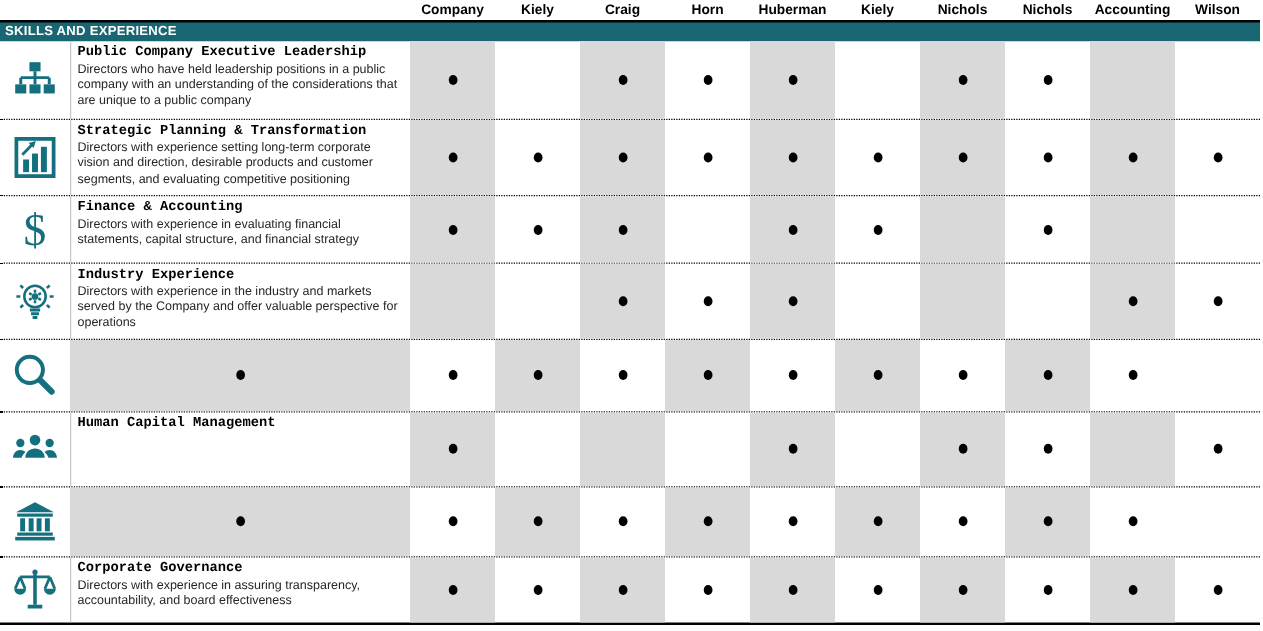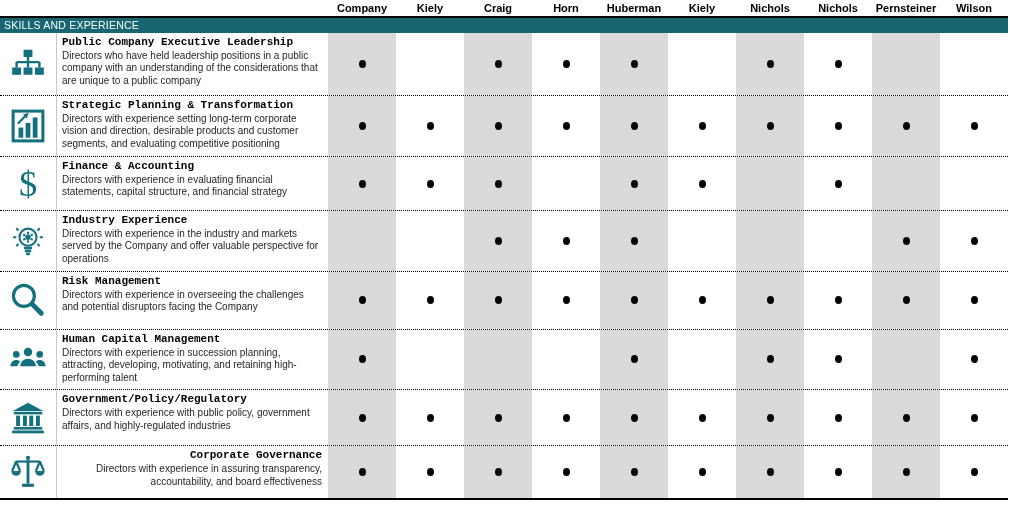--- a/index.html
+++ b/index.html
@@ -8,32 +8,32 @@
     --stripe-gray:#D9D9D9;
     --dot:#000000;
   }
   html,body{margin:0;padding:0;background:#fff;}
   body{font-family:"Liberation Sans",sans-serif;width:1010px;height:505px;overflow:hidden;}
   .matrix{width:1008px;margin:0;}
   
   .names-row{display:grid;grid-template-columns:328px repeat(10,68px);height:16px;align-items:center;}
   .name-cell{text-align:center;font-weight:bold;font-size:11px;color:#000;white-space:nowrap;}
   
-  .skills-bar{background:var(--teal);border-top:2px solid #000;color:#fff;font-weight:normal;
+  .skills-bar{background:var(--teal);border-top:2px solid #000;color:#fff;font-weight:bold;
     font-size:10.5px;line-height:15px;height:15px;padding-left:4px;letter-spacing:.2px;}
   
   .row{display:grid;grid-template-columns:56px 272px repeat(10,68px);border-bottom:1px dotted #000;}
   .body .row:nth-child(1){min-height:62px}
   .body .row:nth-child(2){min-height:60px}
   .body .row:nth-child(3){min-height:53px}
   .body .row:nth-child(4){min-height:57px}
   .body .row:nth-child(5){min-height:57px}
   .body .row:nth-child(6){min-height:59px}
   .body .row:nth-child(7){min-height:55px}
-  .body .row:nth-child(8){min-height:52px;border-bottom:none;text-align:right;}
+  .body .row:nth-child(8){min-height:52px;border-bottom:none;}
   .body{border-bottom:2px solid #000;}
   .icon-cell{display:flex;align-items:center;justify-content:center;color:var(--icon-teal);}
   .icon{display:block;width:38px;height:38px;}
   .icon svg{width:38px;height:38px;display:block;}
   .text-cell{border-left:1px solid #c8c8c8;padding:3px 6px 5px 5px;}
   .title{font-weight:bold;font-size:11px;color:#000;line-height:1.26;font-family:Liberation Mono, monospace;}
   .desc{font-size:10px;color:#262626;line-height:1.26;}
   .cell{display:flex;align-items:center;justify-content:center;}
   .stripe{background:var(--stripe-gray);}
   .dot{width:7px;height:8px;border-radius:50%;background:var(--dot);display:block;}
@@ -46,21 +46,21 @@
     <div></div>
 
   <div class="name-cell">Company</div>
       <div class="name-cell">Kiely</div>
       <div class="name-cell">Craig</div>
       <div class="name-cell">Horn</div>
       <div class="name-cell">Huberman</div>
       <div class="name-cell">Kiely</div>
       <div class="name-cell">Nichols</div>
       <div class="name-cell">Nichols</div>
-      <div class="name-cell">Pernsteiner</div>
+      <div class="name-cell">Accounting</div>
       <div class="name-cell">Wilson</div>
     </div>
   <div class="skills-bar">SKILLS AND EXPERIENCE</div>
   <div class="body">
   <div class="row">
     <div class="icon-cell">
       <span class="icon">
             <svg viewBox="0 0 24 24">
               <rect x="9.2" y="3" width="5.6" height="4.6" fill="currentColor"></rect>
               <path d="M12 7.6v3.2M4.8 10.8h14.4M4.8 10.8v3.4M12 10.8v3.4M19.2 10.8v3.4" fill="none" stroke="currentColor" stroke-width="1.5"></path>
@@ -223,24 +223,20 @@
 
   <div class="row">
     <div class="icon-cell">
       <span class="icon">
             <svg viewBox="0 0 24 24" fill="none" stroke="currentColor">
               <circle cx="9.4" cy="9.4" r="6.6" stroke-width="2"></circle>
               <path d="M14.6 14.6l5.8 5.8" stroke-width="3.1" stroke-linecap="round"></path>
             </svg>
           </span>
     </div>
-    <div class="text-cell">
-      <div class="title">Risk Management</div>
-      <div class="desc">Directors with experience in overseeing the challenges and potential disruptors facing the Company</div>
-    </div>
   <div class="cell stripe">
           <span class="dot"></span>
         </div>
         <div class="cell">
           <span class="dot"></span>
         </div>
         <div class="cell stripe">
           <span class="dot"></span>
         </div>
         <div class="cell">
@@ -274,21 +270,20 @@
               <path d="M7.1 16.6c0-2.8 2.2-4.7 4.9-4.7s4.9 1.9 4.9 4.7z"></path>
               <circle cx="4.6" cy="9.1" r="2.1"></circle>
               <path d="M.9 16.6c0-2.3 1.6-4 3.7-4 1 0 1.9.36 2.6 1-1.1 1-1.8 2.1-2 3z"></path>
               <circle cx="19.4" cy="9.1" r="2.1"></circle>
               <path d="M23.1 16.6c0-2.3-1.6-4-3.7-4-1 0-1.9.36-2.6 1 1.1 1 1.8 2.1 2 3z"></path>
             </svg>
           </span>
     </div>
     <div class="text-cell">
       <div class="title">Human Capital Management</div>
-      <div class="desc">Directors with experience in succession planning, attracting, developing, motivating, and retaining high-performing talent</div>
     </div>
   <div class="cell stripe">
           <span class="dot"></span>
         </div>
         <div class="cell"></div>
         <div class="cell stripe"></div>
         <div class="cell"></div>
         <div class="cell stripe">
           <span class="dot"></span>
         </div>
@@ -313,24 +308,20 @@
               <rect x="3" y="8.1" width="18" height="1.6"></rect>
               <rect x="4.5" y="10.5" width="2.5" height="6.6"></rect>
               <rect x="8.8" y="10.5" width="2.5" height="6.6"></rect>
               <rect x="12.8" y="10.5" width="2.5" height="6.6"></rect>
               <rect x="17" y="10.5" width="2.5" height="6.6"></rect>
               <rect x="3" y="17.7" width="18" height="1.6"></rect>
               <rect x="2" y="19.9" width="20" height="1.8"></rect>
             </svg>
           </span>
     </div>
-    <div class="text-cell">
-      <div class="title">Government/Policy/Regulatory</div>
-      <div class="desc">Directors with experience with public policy, government affairs, and highly-regulated industries</div>
-    </div>
   <div class="cell stripe">
           <span class="dot"></span>
         </div>
         <div class="cell">
           <span class="dot"></span>
         </div>
         <div class="cell stripe">
           <span class="dot"></span>
         </div>
         <div class="cell">

